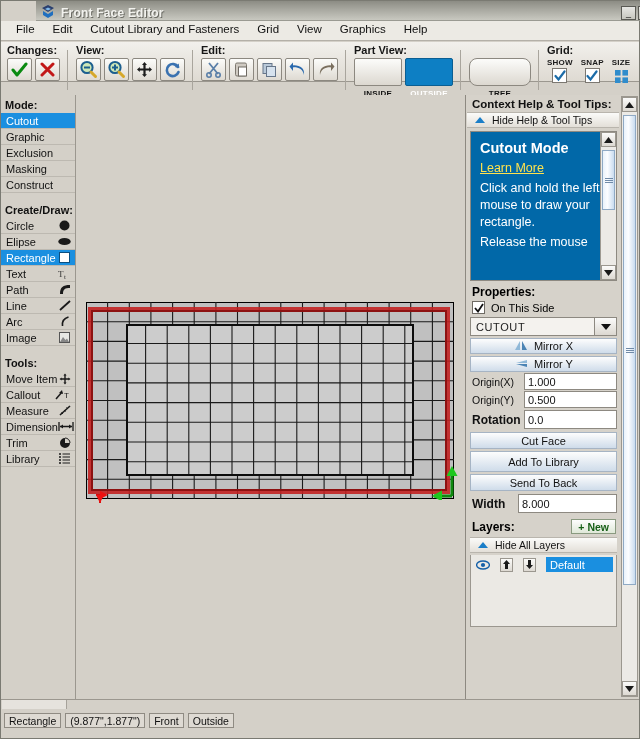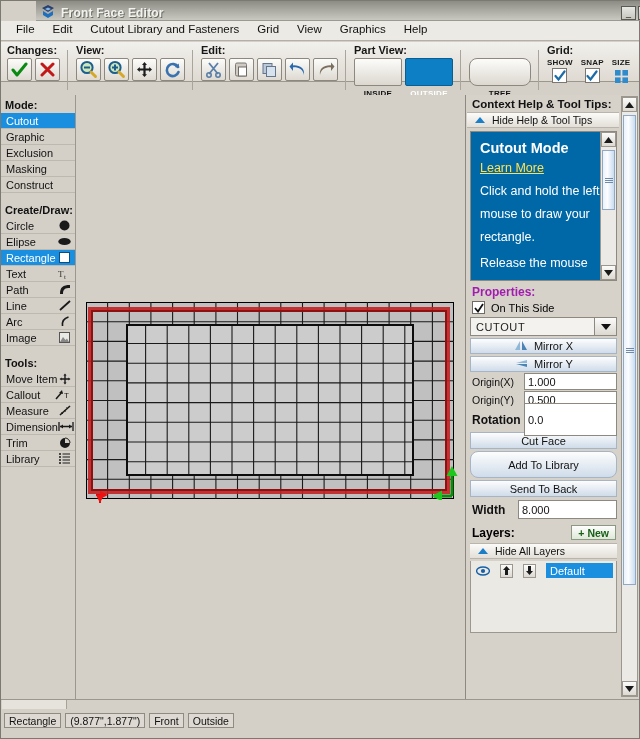--- a/index.html
+++ b/index.html
@@ -87,32 +87,32 @@
   .collapse-bar{height:16px;background:linear-gradient(to bottom,#fbfbf9,#e3dfd8);
     border-top:1px solid #b9b5ad;border-bottom:1px solid #b9b5ad;display:flex;align-items:center;
     padding-left:8px;font-size:10.5px;color:#111;box-sizing:border-box;}
   .tri-up{width:0;height:0;border-left:5px solid transparent;border-right:5px solid transparent;
     border-bottom:6px solid #1a7ec8;margin-right:7px;}
   .help-box{margin:3px 2px 0 3px;height:150px;background:#0168a8;position:relative;
     border:1px solid #8d8981;box-sizing:border-box;overflow:hidden;}
   .help-txt{padding:6px 7px 0 9px;color:#fff;}
   .help-h{font-size:14.5px;font-weight:bold;line-height:19px;margin:1px 0 2px 0;}
   .help-lnk{font-size:12.5px;color:#ffe24d;text-decoration:underline;line-height:17px;}
-  .help-p{font-size:12.5px;line-height:23px;margin-top:3px;}
+  .help-p{font-size:12.5px;line-height:17px;margin-top:3px;}
   .hscroll{position:absolute;right:0;top:0;width:16px;height:148px;background:#eceae6;
     border-left:1px solid #9d9991;box-sizing:border-box;}
   .sbtn{height:15px;background:linear-gradient(to bottom,#fbfbfa,#ddd9d2);
     border:1px solid #9b978f;display:flex;align-items:center;justify-content:center;box-sizing:border-box;}
   .sthumb{position:absolute;left:1px;width:13px;
     background:linear-gradient(to right,#e9f2fb,#fcfdff 40%,#c9dcf0);border:1px solid #8fa9c4;
     box-sizing:border-box;display:flex;align-items:center;justify-content:center;}
   .grip{width:8px;height:5px;display:flex;flex-direction:column;justify-content:space-between;}
   .grip i{display:block;height:1px;background:#6f8aa8;}
 
-  .sec-title{font-weight:bold;font-size:12px;padding:4px 4px 2px 5px;color:#a21caf;}
+  .sec-title{font-weight:bold;font-size:12px;padding:4px 4px 2px 5px;color:#000000;}
   .chk-row{display:flex;align-items:center;gap:6px;padding:0 5px 3px 5px;font-size:11px;}
   .chk-sm{width:13px;height:13px;border:1px solid #6f6b64;background:#fff;display:flex;
     align-items:center;justify-content:center;box-sizing:border-box;}
   .combo{margin:0 2px 0 3px;height:19px;display:flex;border:1px solid #8d8981;box-sizing:border-box;}
   .combo-txt{flex:1;background:#f4f2ee;display:flex;align-items:center;padding-left:5px;
     font-size:11px;letter-spacing:.6px;color:#222;}
   .combo-arr{width:21px;background:linear-gradient(to bottom,#fbfbfa,#dcd8d1);
     border-left:1px solid #8d8981;display:flex;align-items:center;justify-content:center;}
   .tri-dn{width:0;height:0;border-left:5px solid transparent;border-right:5px solid transparent;
     border-top:6px solid #111;}
@@ -585,25 +585,25 @@
       <div class="fld-row">
         <span class="fld-lbl">Origin(X)</span>
         <span class="fld-in">1.000</span>
       </div>
       <div class="fld-row">
         <span class="fld-lbl">Origin(Y)</span>
         <span class="fld-in">0.500</span>
       </div>
       <div class="fld-row" style="height:19px;margin-top:2px;">
         <span class="fld-lbl b">Rotation</span>
-        <span class="fld-in" style="height:33px;">0.0</span>
+        <span class="fld-in" style="height:19px;">0.0</span>
       </div>
 
       <div class="pbtn" style="height:17px;margin-top:3px;">Cut Face</div>
-      <div class="pbtn" style="height:27px;border-radius:8px;">Add To Library</div>
+      <div class="pbtn" style="height:21px;">Add To Library</div>
       <div class="pbtn" style="height:17px;">Send To Back</div>
 
       <div class="fld-row" style="height:19px;margin-top:3px;">
         <span class="fld-lbl b w">Width</span>
         <span class="fld-in" style="height:19px;">8.000</span>
       </div>
 
       <div style="display:flex;align-items:center;margin-top:6px;padding:0 3px 0 5px;">
         <span style="font-weight:bold;font-size:12px;">Layers:</span>
         <span class="newbtn" style="margin-left:auto;">+ New</span>

